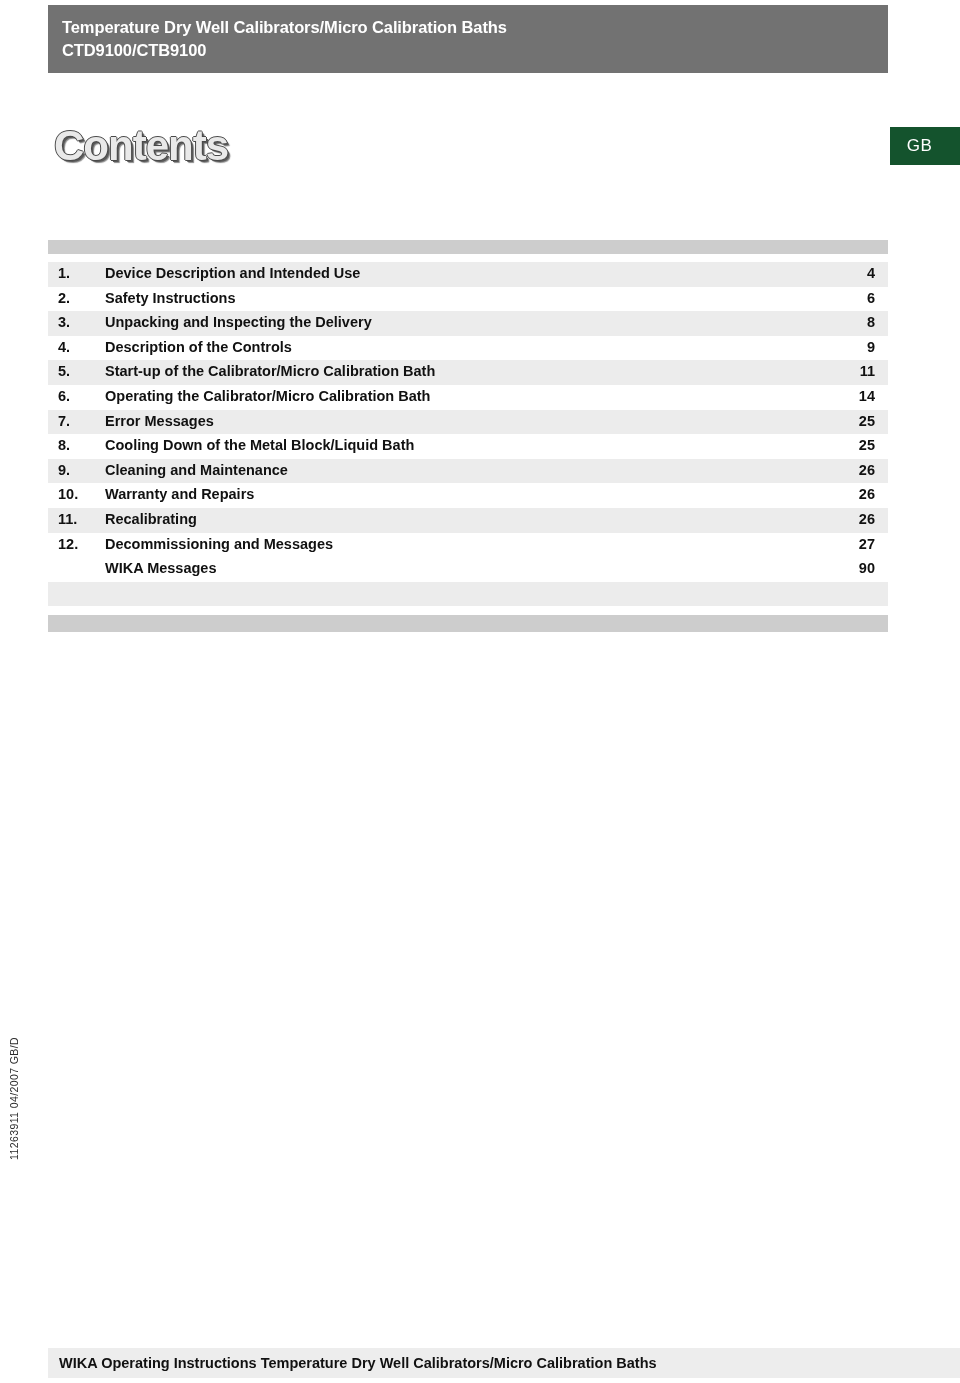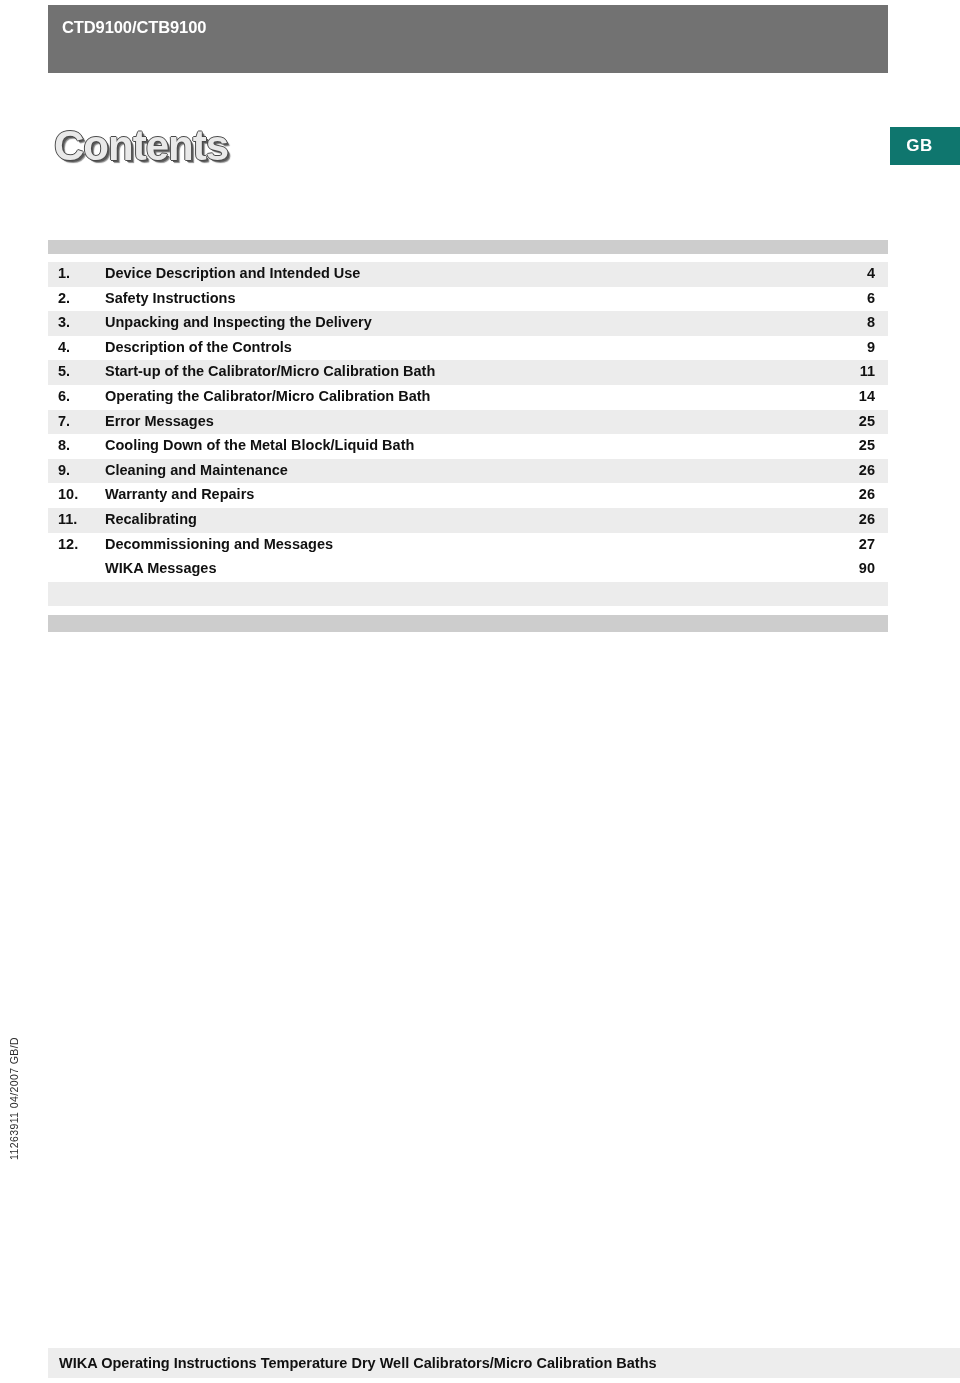--- a/index.html
+++ b/index.html
@@ -55,24 +55,24 @@
     white-space: nowrap;
   }
 
   
   .lang-badge {
     position: absolute;
     left: 890px;
     top: 127px;
     width: 70px;
     height: 38px;
-    background: #0f766e;
+    background: #14532d;
     color: #ffffff;
     font-size: 17px;
-    font-weight: bold;
+    font-weight: normal;
     display: flex;
     align-items: center;
     justify-content: center;
     letter-spacing: 0.5px;
     box-sizing: border-box;
     padding-right: 11px;
   }
 
   
   .toc {
@@ -163,20 +163,21 @@
     top: 7px;
     font-size: 14.5px;
     font-weight: bold;
     color: #111111;
   }
 </style>
 </head>
 <body>
 
 <div class="doc-header">
+  <div class="doc-header-line">Temperature Dry Well Calibrators/Micro Calibration Baths</div>
   <div class="doc-header-line">CTD9100/CTB9100</div>
 </div>
 
 <div class="contents-title">Contents</div>
 
 <div class="lang-badge">
   <span>GB</span>
 </div>
 
 <div class="toc">

